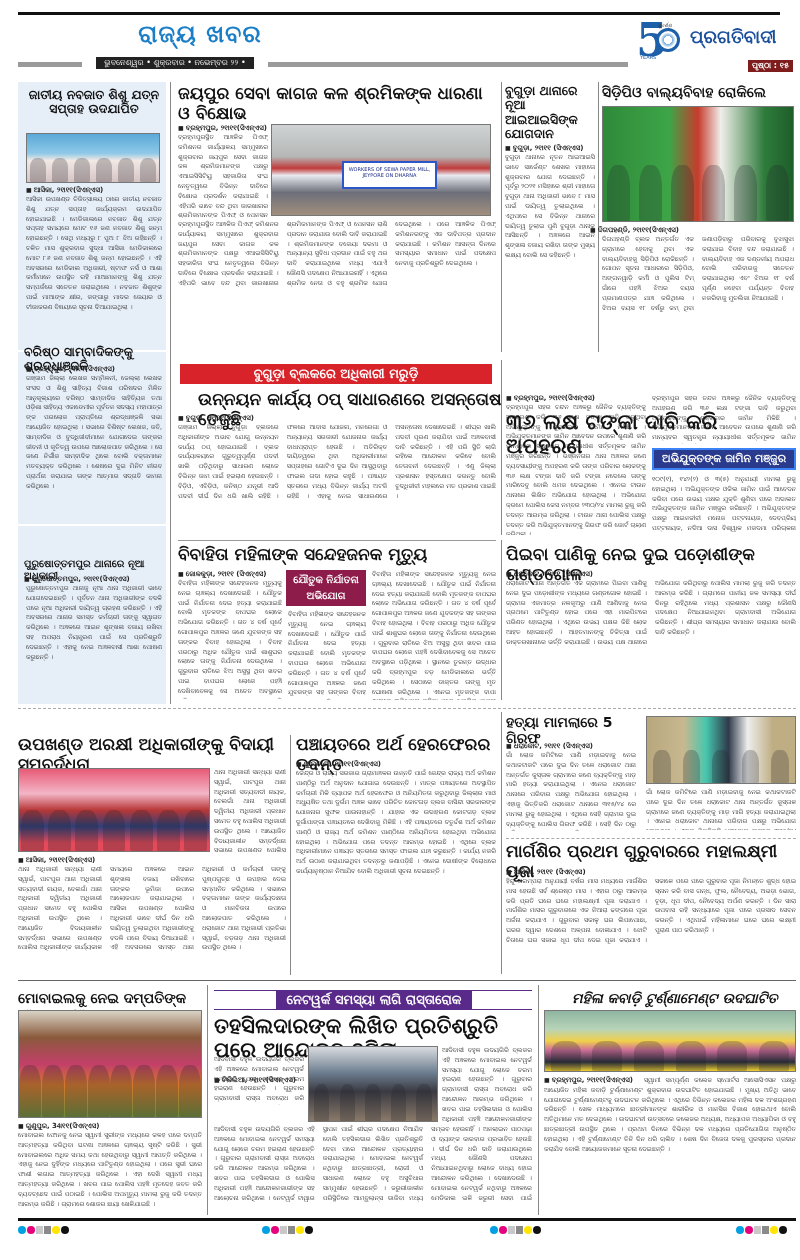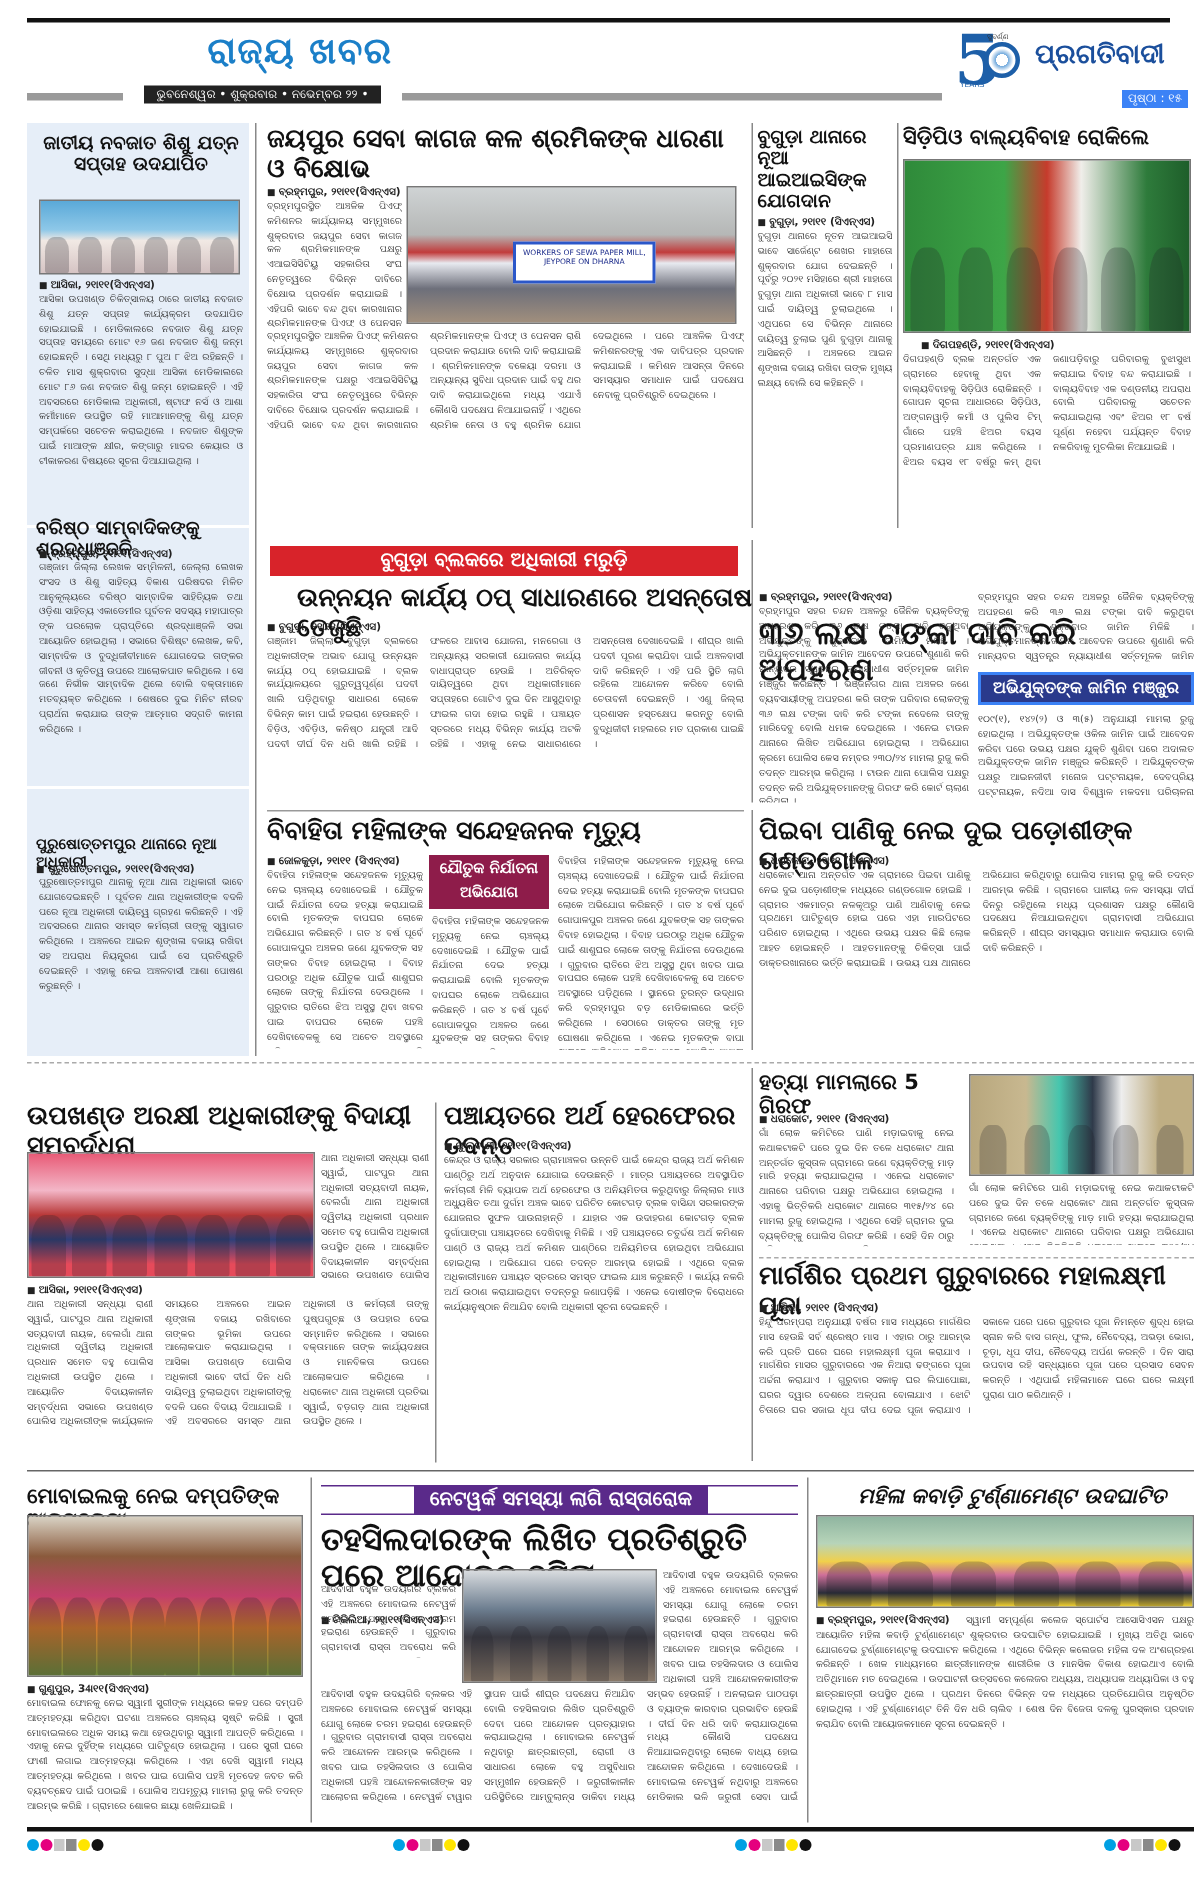--- a/index.html
+++ b/index.html
@@ -9,21 +9,21 @@
   .rule-top { left: 18px; right: 20px; top: 12px; height: 3px; border-top: 2px solid #111; border-bottom: 1px solid #111; }
   .masthead { left: 130px; top: 20px; width: 140px; text-align: center; font-size: 24px; font-weight: bold; color: #1b7fc8; letter-spacing: 1px; }
   .dateline { left: 96px; top: 57px; width: 158px; height: 12px; background: #222; color: #fff; font-size: 8px; line-height: 12px; text-align: center; }
   .gray-bar { height: 5px; background: #9a9a9a; top: 62px; }
   .logo50 { left: 636px; top: 14px; width: 48px; height: 58px; }
   .logo50 .five { position:absolute; left:0; top:0; font-size: 46px; font-weight: bold; color: #1d5fa8; font-family: "DejaVu Serif", serif; line-height: 52px; }
   .logo50 .ring { position:absolute; left: 20px; top: 14px; width: 24px; height: 24px; border-radius: 50%; border: 3px solid #1d5fa8; background: radial-gradient(circle, #fff 30%, #6fa8dc 32%, #fff 60%); }
   .logo50 .years { position:absolute; left: 4px; top: 40px; font-size: 5px; color:#1d5fa8; }
   .logo50 .anni { position:absolute; left: 22px; top: 8px; font-size: 5px; color:#333; }
   .brand { left: 690px; top: 26px; font-size: 18px; font-weight: bold; color: #1b4f9c; }
-  .pageno { left: 748px; top: 60px; background: #3b82f6; color:#fff; font-size: 8px; padding: 1px 4px; }
+  .pageno { left: 748px; top: 60px; background: #7f1d1d; color:#fff; font-size: 8px; padding: 1px 4px; font-weight: bold; }
 
   .vline { width: 1px; background: #888; }
   .hline { height: 1px; background: #999; }
   .hdash { height: 0; border-top: 1px dashed #aaa; }
 
   .sidebar-bg { background: #e6eef8; }
   .head { font-weight: bold; color: #111; line-height: 1.15; }
   .h-xl { font-size: 21px; }
   .h-l { font-size: 17px; }
   .h-m { font-size: 14px; }
@@ -120,21 +120,21 @@
 <div class="abs photo ph-wedding" style="left:602px;top:106px;width:192px;height:116px;">
     <div class="ph-figs">
       <span></span>
       <span></span>
       <span></span>
       <span></span>
       <span></span>
       <span></span>
     </div>
   </div>
-<div class="abs byline" style="left:614px;top:226px;width:95px;">ଦିଗପହଣ୍ଡି, ୨୧ା୧୧(ସିଏନ୍ଏସ)</div>
+<div class="abs byline" style="left:590px;top:226px;width:95px;">ଦିଗପହଣ୍ଡି, ୨୧ା୧୧(ସିଏନ୍ଏସ)</div>
 <div class="abs body cols2" style="left:602px;top:235px;width:192px;height:116px;">ଦିଗପହଣ୍ଡି ବ୍ଲକ ଅନ୍ତର୍ଗତ ଏକ ଗ୍ରାମରେ ହେବାକୁ ଥିବା ଏକ ବାଲ୍ୟବିବାହକୁ ସିଡ଼ିପିଓ ରୋକିଛନ୍ତି । ଗୋପନ ସୂଚନା ଆଧାରରେ ସିଡ଼ିପିଓ, ଅଙ୍ଗନୱାଡ଼ି କର୍ମୀ ଓ ପୁଲିସ ଟିମ୍ ଗାଁରେ ପହଞ୍ଚି ଝିଅର ବୟସ ପ୍ରମାଣପତ୍ର ଯାଞ୍ଚ କରିଥିଲେ । ଝିଅର ବୟସ ୧୮ ବର୍ଷରୁ କମ୍ ଥିବା ଜଣାପଡ଼ିବାରୁ ପରିବାରକୁ ବୁଝାସୁଝା କରାଯାଇ ବିବାହ ବନ୍ଦ କରାଯାଇଛି । ବାଲ୍ୟବିବାହ ଏକ ଦଣ୍ଡନୀୟ ଅପରାଧ ବୋଲି ପରିବାରକୁ ସଚେତନ କରାଯାଇଥିଲା ଏବଂ ଝିଅର ୧୮ ବର୍ଷ ପୂର୍ଣ୍ଣ ନହେବା ପର୍ଯ୍ୟନ୍ତ ବିବାହ ନକରିବାକୁ ମୁଚଲିକା ନିଆଯାଇଛି ।</div>
 
 <div class="abs red-banner" style="left:180px;top:364px;width:312px;height:20px;line-height:20px;">ବୁଗୁଡ଼ା ବ୍ଲକରେ ଅଧିକାରୀ ମରୁଡ଼ି</div>
 <div class="abs head h-l" style="left:178px;top:390px;width:318px;margin-left:20px;">ଉନ୍ନୟନ କାର୍ଯ୍ୟ ଠପ୍ ସାଧାରଣରେ ଅସନ୍ତୋଷ ତେଜୁଛି</div>
 <div class="abs byline" style="left:178px;top:414px;width:100px;">ବୁଗୁଡ଼ା, ୨୧ା୧୧(ସିଏନ୍ଏସ)</div>
 <div class="abs body cols3" style="left:178px;top:423px;width:318px;height:112px;">ଗଞ୍ଜାମ ଜିଲ୍ଲା ବୁଗୁଡ଼ା ବ୍ଲକରେ ଅଧିକାରୀଙ୍କ ଅଭାବ ଯୋଗୁ ଉନ୍ନୟନ କାର୍ଯ୍ୟ ଠପ୍ ହୋଇଯାଇଛି । ବ୍ଲକ କାର୍ଯ୍ୟାଳୟରେ ଗୁରୁତ୍ୱପୂର୍ଣ୍ଣ ପଦବୀ ଖାଲି ପଡ଼ିଥିବାରୁ ସାଧାରଣ ଲୋକେ ବିଭିନ୍ନ କାମ ପାଇଁ ହଇରାଣ ହେଉଛନ୍ତି । ବିଡ଼ିଓ, ଏବିଡ଼ିଓ, କନିଷ୍ଠ ଯନ୍ତ୍ରୀ ଆଦି ପଦବୀ ଦୀର୍ଘ ଦିନ ଧରି ଖାଲି ରହିଛି । ଫଳରେ ଆବାସ ଯୋଜନା, ମନରେଗା ଓ ଅନ୍ୟାନ୍ୟ ସରକାରୀ ଯୋଜନାର କାର୍ଯ୍ୟ ବାଧାପ୍ରାପ୍ତ ହେଉଛି । ଅତିରିକ୍ତ ଦାୟିତ୍ୱରେ ଥିବା ଅଧିକାରୀମାନେ ସପ୍ତାହରେ ଗୋଟିଏ ଦୁଇ ଦିନ ଆସୁଥିବାରୁ ଫାଇଲ ଗଦା ହୋଇ ରହୁଛି । ପଞ୍ଚାୟତ ସ୍ତରରେ ମଧ୍ୟ ବିଭିନ୍ନ କାର୍ଯ୍ୟ ଅଟକି ରହିଛି । ଏହାକୁ ନେଇ ସାଧାରଣରେ ଅସନ୍ତୋଷ ଦେଖାଦେଇଛି । ଶୀଘ୍ର ଖାଲି ପଦବୀ ପୂରଣ କରାଯିବା ପାଇଁ ଅଞ୍ଚଳବାସୀ ଦାବି କରିଛନ୍ତି । ଏହି ପରି ସ୍ଥିତି ଲାଗି ରହିଲେ ଆନ୍ଦୋଳନ କରିବେ ବୋଲି ଚେତାବନୀ ଦେଇଛନ୍ତି । ଏଣୁ ଜିଲ୍ଲା ପ୍ରଶାସନ ହସ୍ତକ୍ଷେପ କରନ୍ତୁ ବୋଲି ବୁଦ୍ଧିଜୀବୀ ମହଲରେ ମତ ପ୍ରକାଶ ପାଇଛି ।</div>
 
 <div class="abs vline" style="left:501px;top:360px;height:175px;"></div>
 
 <div class="abs head h-xl" style="left:506px;top:362px;width:290px;margin-top:48px;">୩୬ ଲକ୍ଷ ଟଙ୍କା ଦାବି କରି ଅପହରଣ</div>

